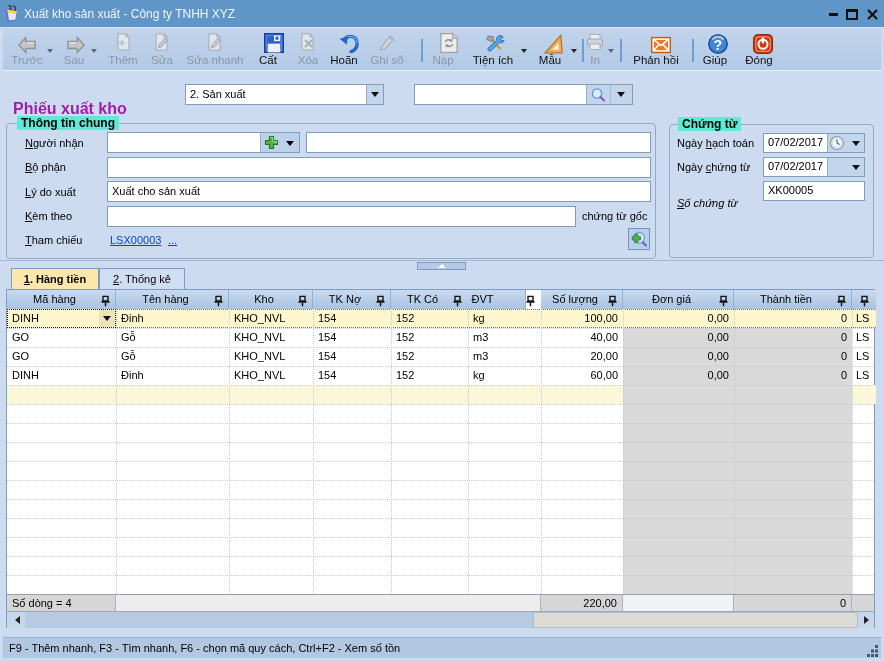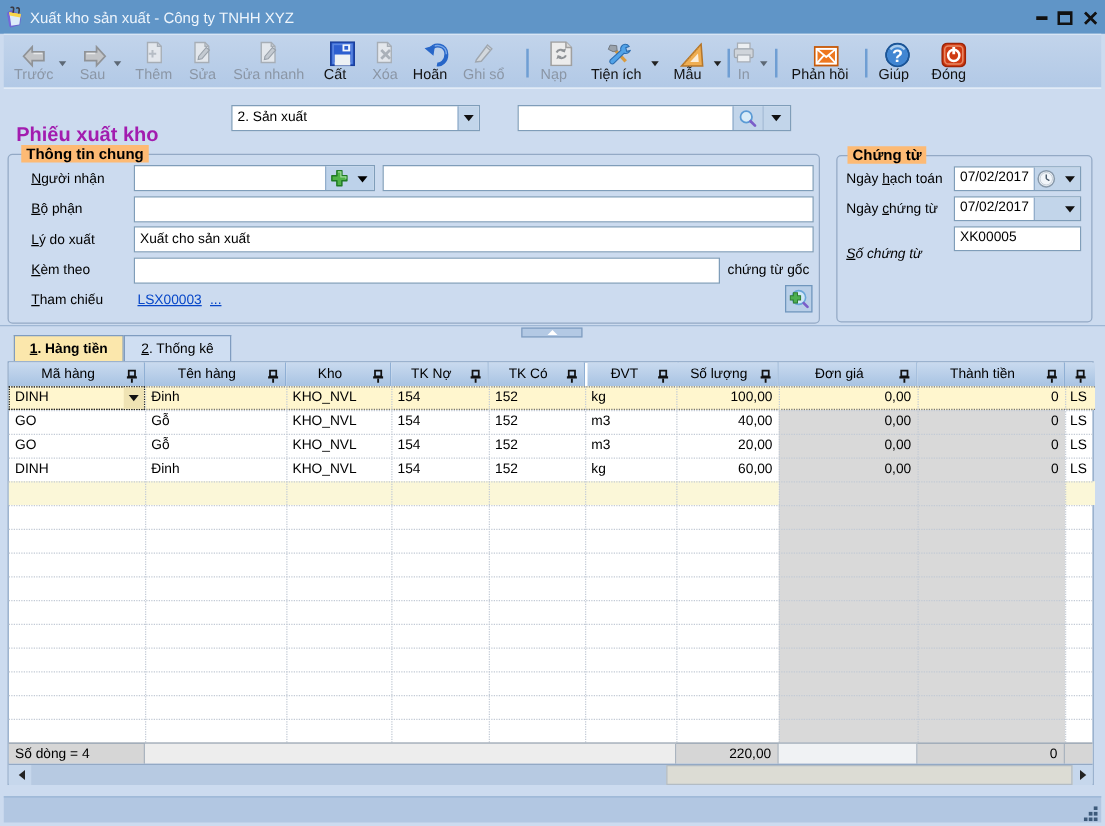--- a/index.html
+++ b/index.html
@@ -19,21 +19,21 @@
 .tbsep { position:absolute; top:12px; width:1.5px; height:23px; background:#6f9ed3; }
 .caret { position:absolute; width:0; height:0; border-left:3.5px solid transparent; border-right:3.5px solid transparent; border-top:4px solid #5d6875; }
 .caret.en2 { border-top-color:#222; }
 
 #heading { left:13px; top:84px; font-size:16px; font-weight:bold; color:#a21caf; letter-spacing:0px;margin-top:16px; }
 .inputbox { position:absolute; background:#fff; border:1px solid #7f9db9; }
 .combobtn { position:absolute; right:0; top:0; bottom:0; background:#c2d5ea; border-left:1px solid #93aecb; }
 .tri { position:absolute; width:0; height:0; border-left:4px solid transparent; border-right:4px solid transparent; border-top:5px solid #111; }
 
 .groupbox { position:absolute; border:1px solid #93a9c5; border-radius:4px; }
-.grouplabel { position:absolute; top:-8px; left:10px; background:#fdba74; padding:0 4px; font-size:12px; font-weight:bold; color:#000; }
+.grouplabel { position:absolute; top:-8px; left:10px; background:#5eead4; padding:0 4px; font-size:12px; font-weight:bold; color:#000; }
 .flabel { position:absolute; font-size:11px; color:#000; }
 .flabel u { text-decoration:underline; }
 .fieldtxt { font-size:11px; color:#000; padding:3px 4px 0 4px; }
 a.link { color:#0646c8; font-size:11px; text-decoration:underline; }
 
 .tab { position:absolute; top:268px; height:21px; border:1px solid #7f9cc0; border-bottom:none; font-size:11px; text-align:center; padding-top:4px; }
 #grid { left:6px; top:289px; width:869px; height:339px; border:1px solid #7f9cc0; background:#fff; }
 .gh { position:absolute; top:0; height:19px; background:linear-gradient(#c9daef,#a8c3e2); border-right:1px solid #8fafd4; font-size:11px; color:#000; text-align:center; padding-top:3px; padding-right:13px; }
 .pin { position:absolute; top:5px; }
 .cell { position:absolute; font-size:11px; color:#000; padding:3px 5px 0 5px; white-space:nowrap; overflow:hidden; }
@@ -282,21 +282,21 @@
 <div class="tab" style="left:11px;width:88px;background:#fbe7ac;font-weight:bold;"><u>1</u>. Hàng tiền</div>
 <div class="tab" style="left:99px;width:86px;background:#cfdef2;"><u>2</u>. Thống kê</div>
 
 <div class="abs" id="grid">
 
   <div class="gh" style="left:0;width:109px;">Mã hàng</div>
   <div class="gh" style="left:109px;width:113px;">Tên hàng</div>
   <div class="gh" style="left:222px;width:84px;">Kho</div>
   <div class="gh" style="left:306px;width:78px;">TK Nợ</div>
   <div class="gh" style="left:384px;width:77px;">TK Có</div>
-  <div class="gh" style="left:463px;width:73px;">ĐVT</div>
+  <div class="gh" style="left:446px;width:73px;">ĐVT</div>
   <div class="gh" style="left:534px;width:82px;">Số lượng</div>
   <div class="gh" style="left:616px;width:111px;">Đơn giá</div>
   <div class="gh" style="left:727px;width:118px;">Thành tiền</div>
   <div class="gh" style="left:845px;width:24px;border-right:none;"></div>
   <svg class="pin" style="left:94px" width="9" height="12" viewBox="0 0 9 12">
       <path d="M2 1.4 h5 v4.6 h-5 z" fill="none" stroke="#111" stroke-width="1.4"></path>
       <path d="M0.5 6.9 h8" stroke="#111" stroke-width="1.7"></path>
       <path d="M4.5 7.8 v3.4" stroke="#111" stroke-width="1.5"></path>
     </svg>
   <svg class="pin" style="left:207px" width="9" height="12" viewBox="0 0 9 12">
@@ -438,20 +438,21 @@
         <div style="position:absolute;left:8px;top:4px;width:0;height:0;border-top:4px solid transparent;border-bottom:4px solid transparent;border-right:5px solid #222;"></div>
       </div>
     <div class="abs" style="left:851px;top:0;width:16px;height:16px;background:#c6d7ec;">
         <div style="position:absolute;left:6px;top:4px;width:0;height:0;border-top:4px solid transparent;border-bottom:4px solid transparent;border-left:5px solid #222;"></div>
       </div>
     <div class="abs" style="left:526px;top:0;width:325px;height:16px;background:#dcdcd4;border:1px solid #b3bcc4;"></div>
   </div>
 </div>
 
 <div class="abs" id="statusbar">
+    <div class="txt">F9 - Thêm nhanh, F3 - Tìm nhanh, F6 - chọn mã quy cách, Ctrl+F2 - Xem số tồn</div>
 <svg style="position:absolute;right:2px;bottom:1px" width="12" height="12" viewBox="0 0 12 12">
       <g fill="#3d5a7a">
         <rect x="8" y="0" width="3" height="3"></rect>
         <rect x="8" y="4.5" width="3" height="3"></rect>
         <rect x="8" y="9" width="3" height="3"></rect>
         <rect x="4" y="4.5" width="3" height="3"></rect>
         <rect x="4" y="9" width="3" height="3"></rect>
         <rect x="0" y="9" width="3" height="3"></rect>
       </g>
     </svg>

